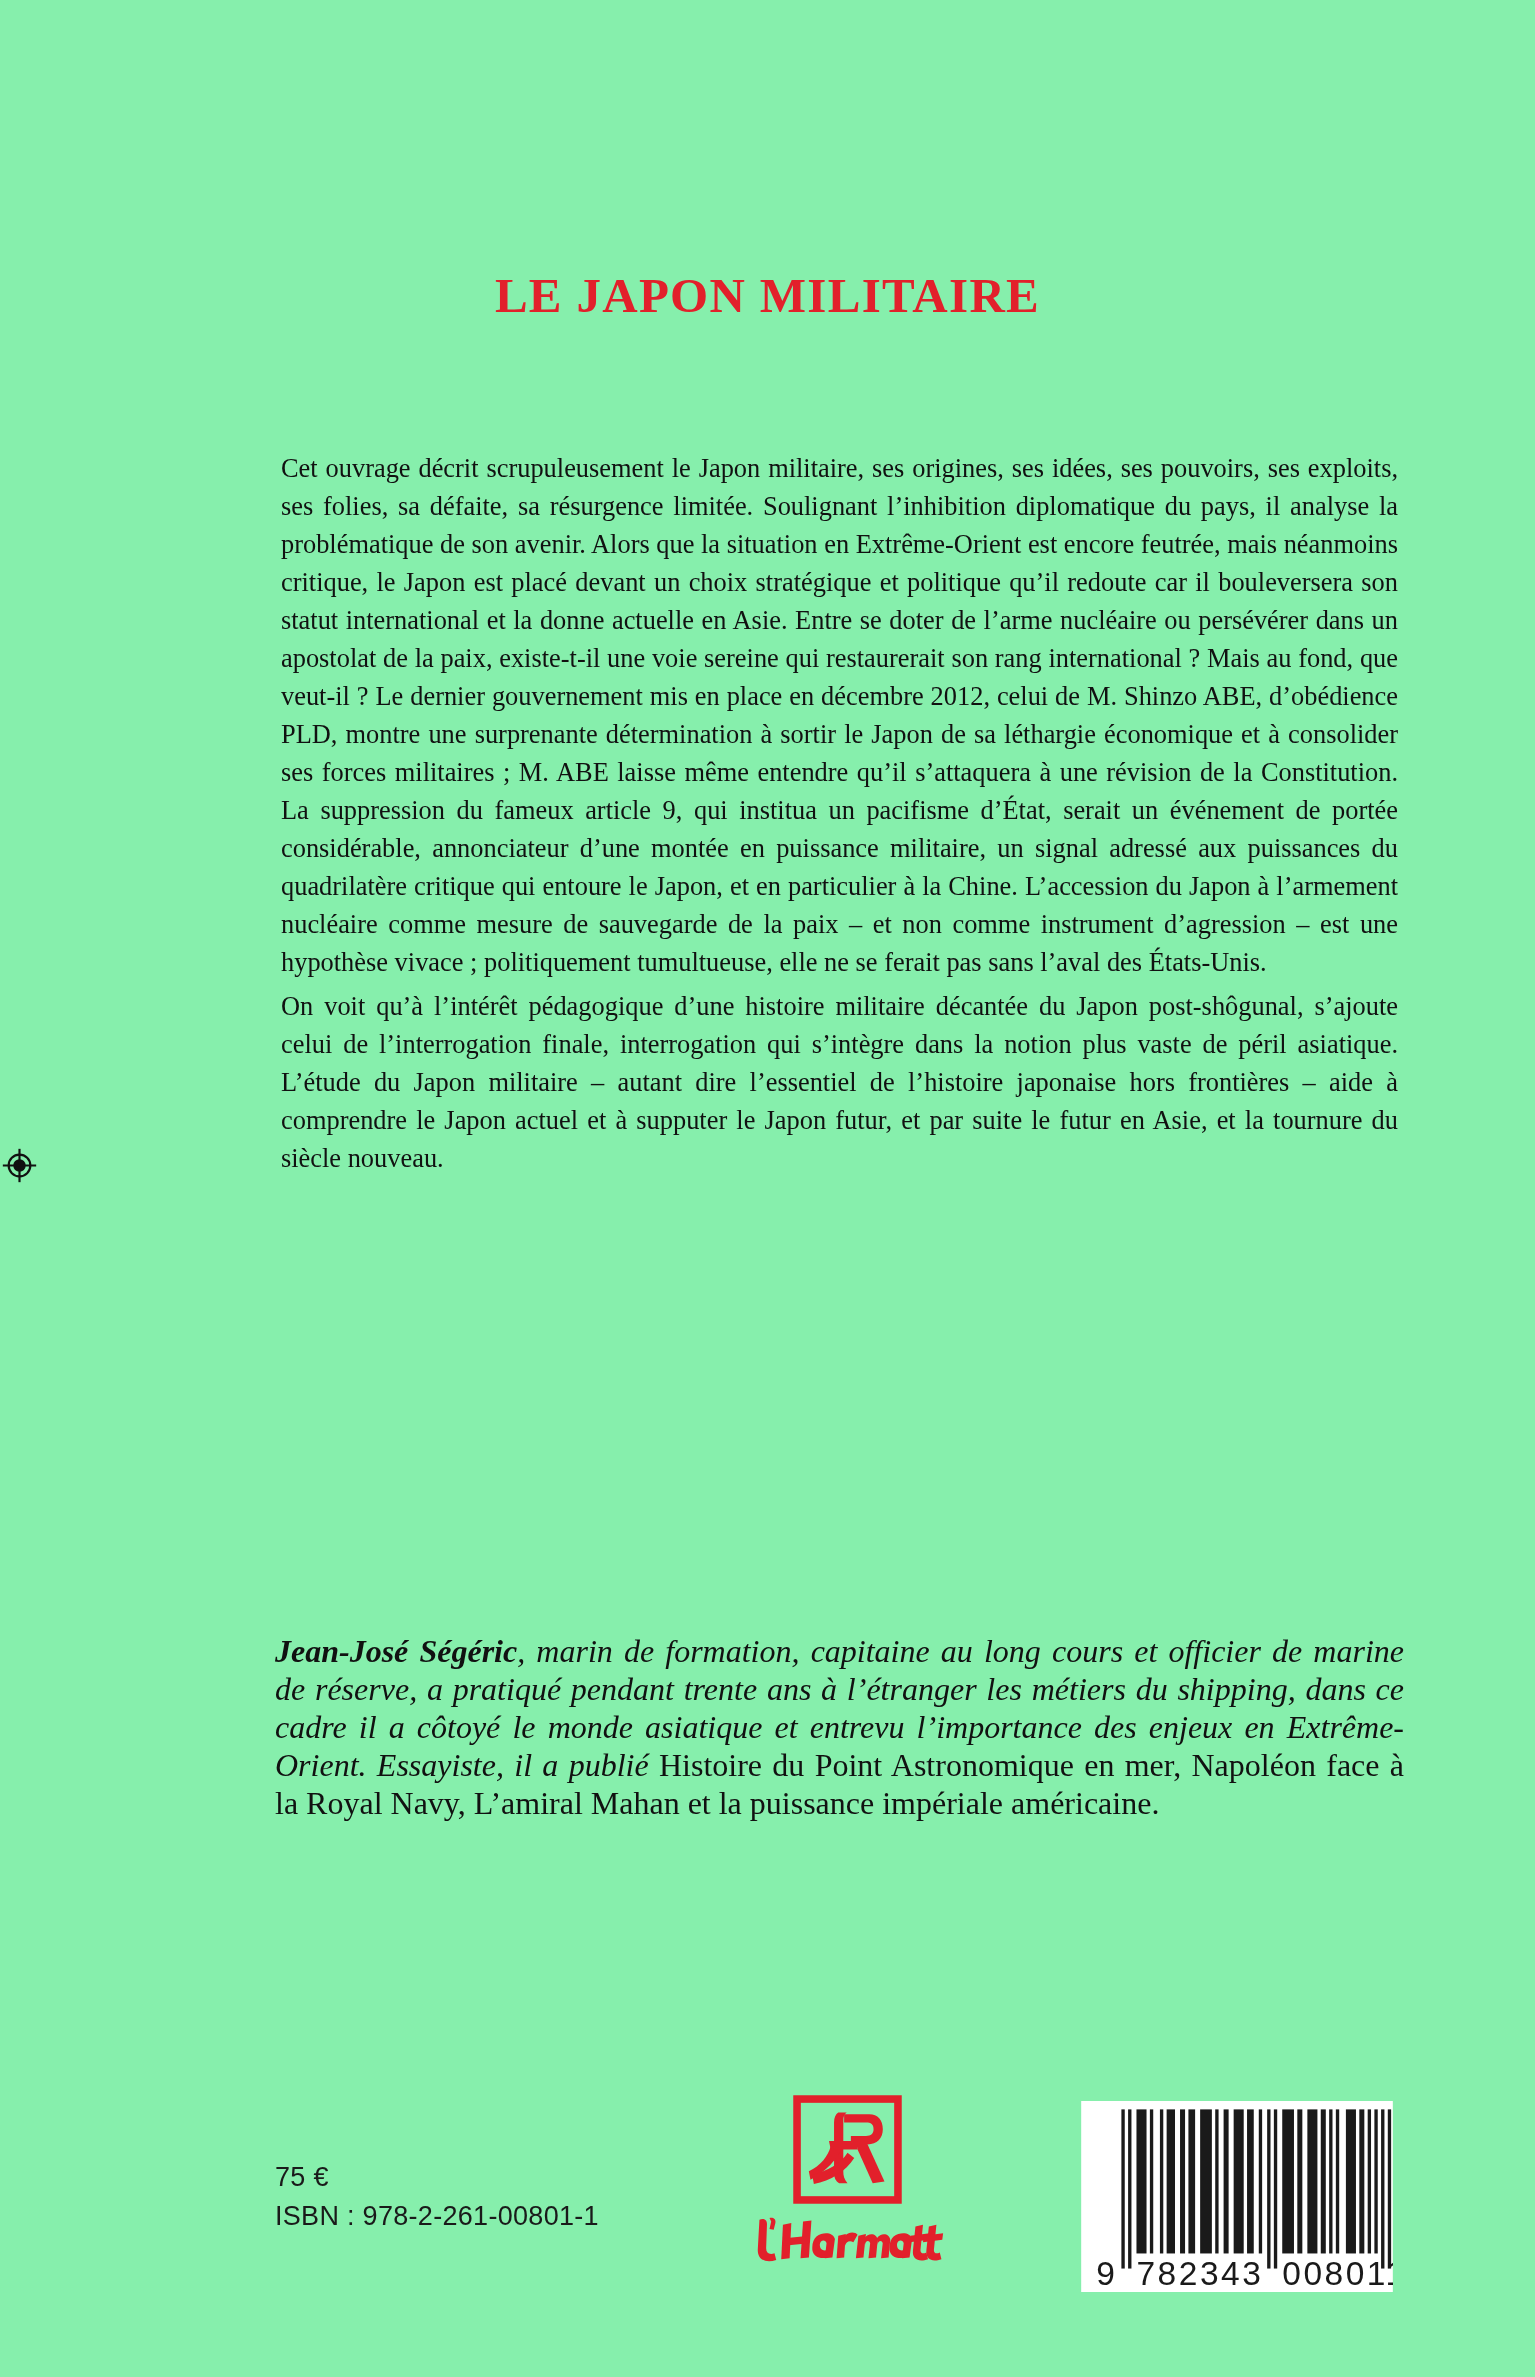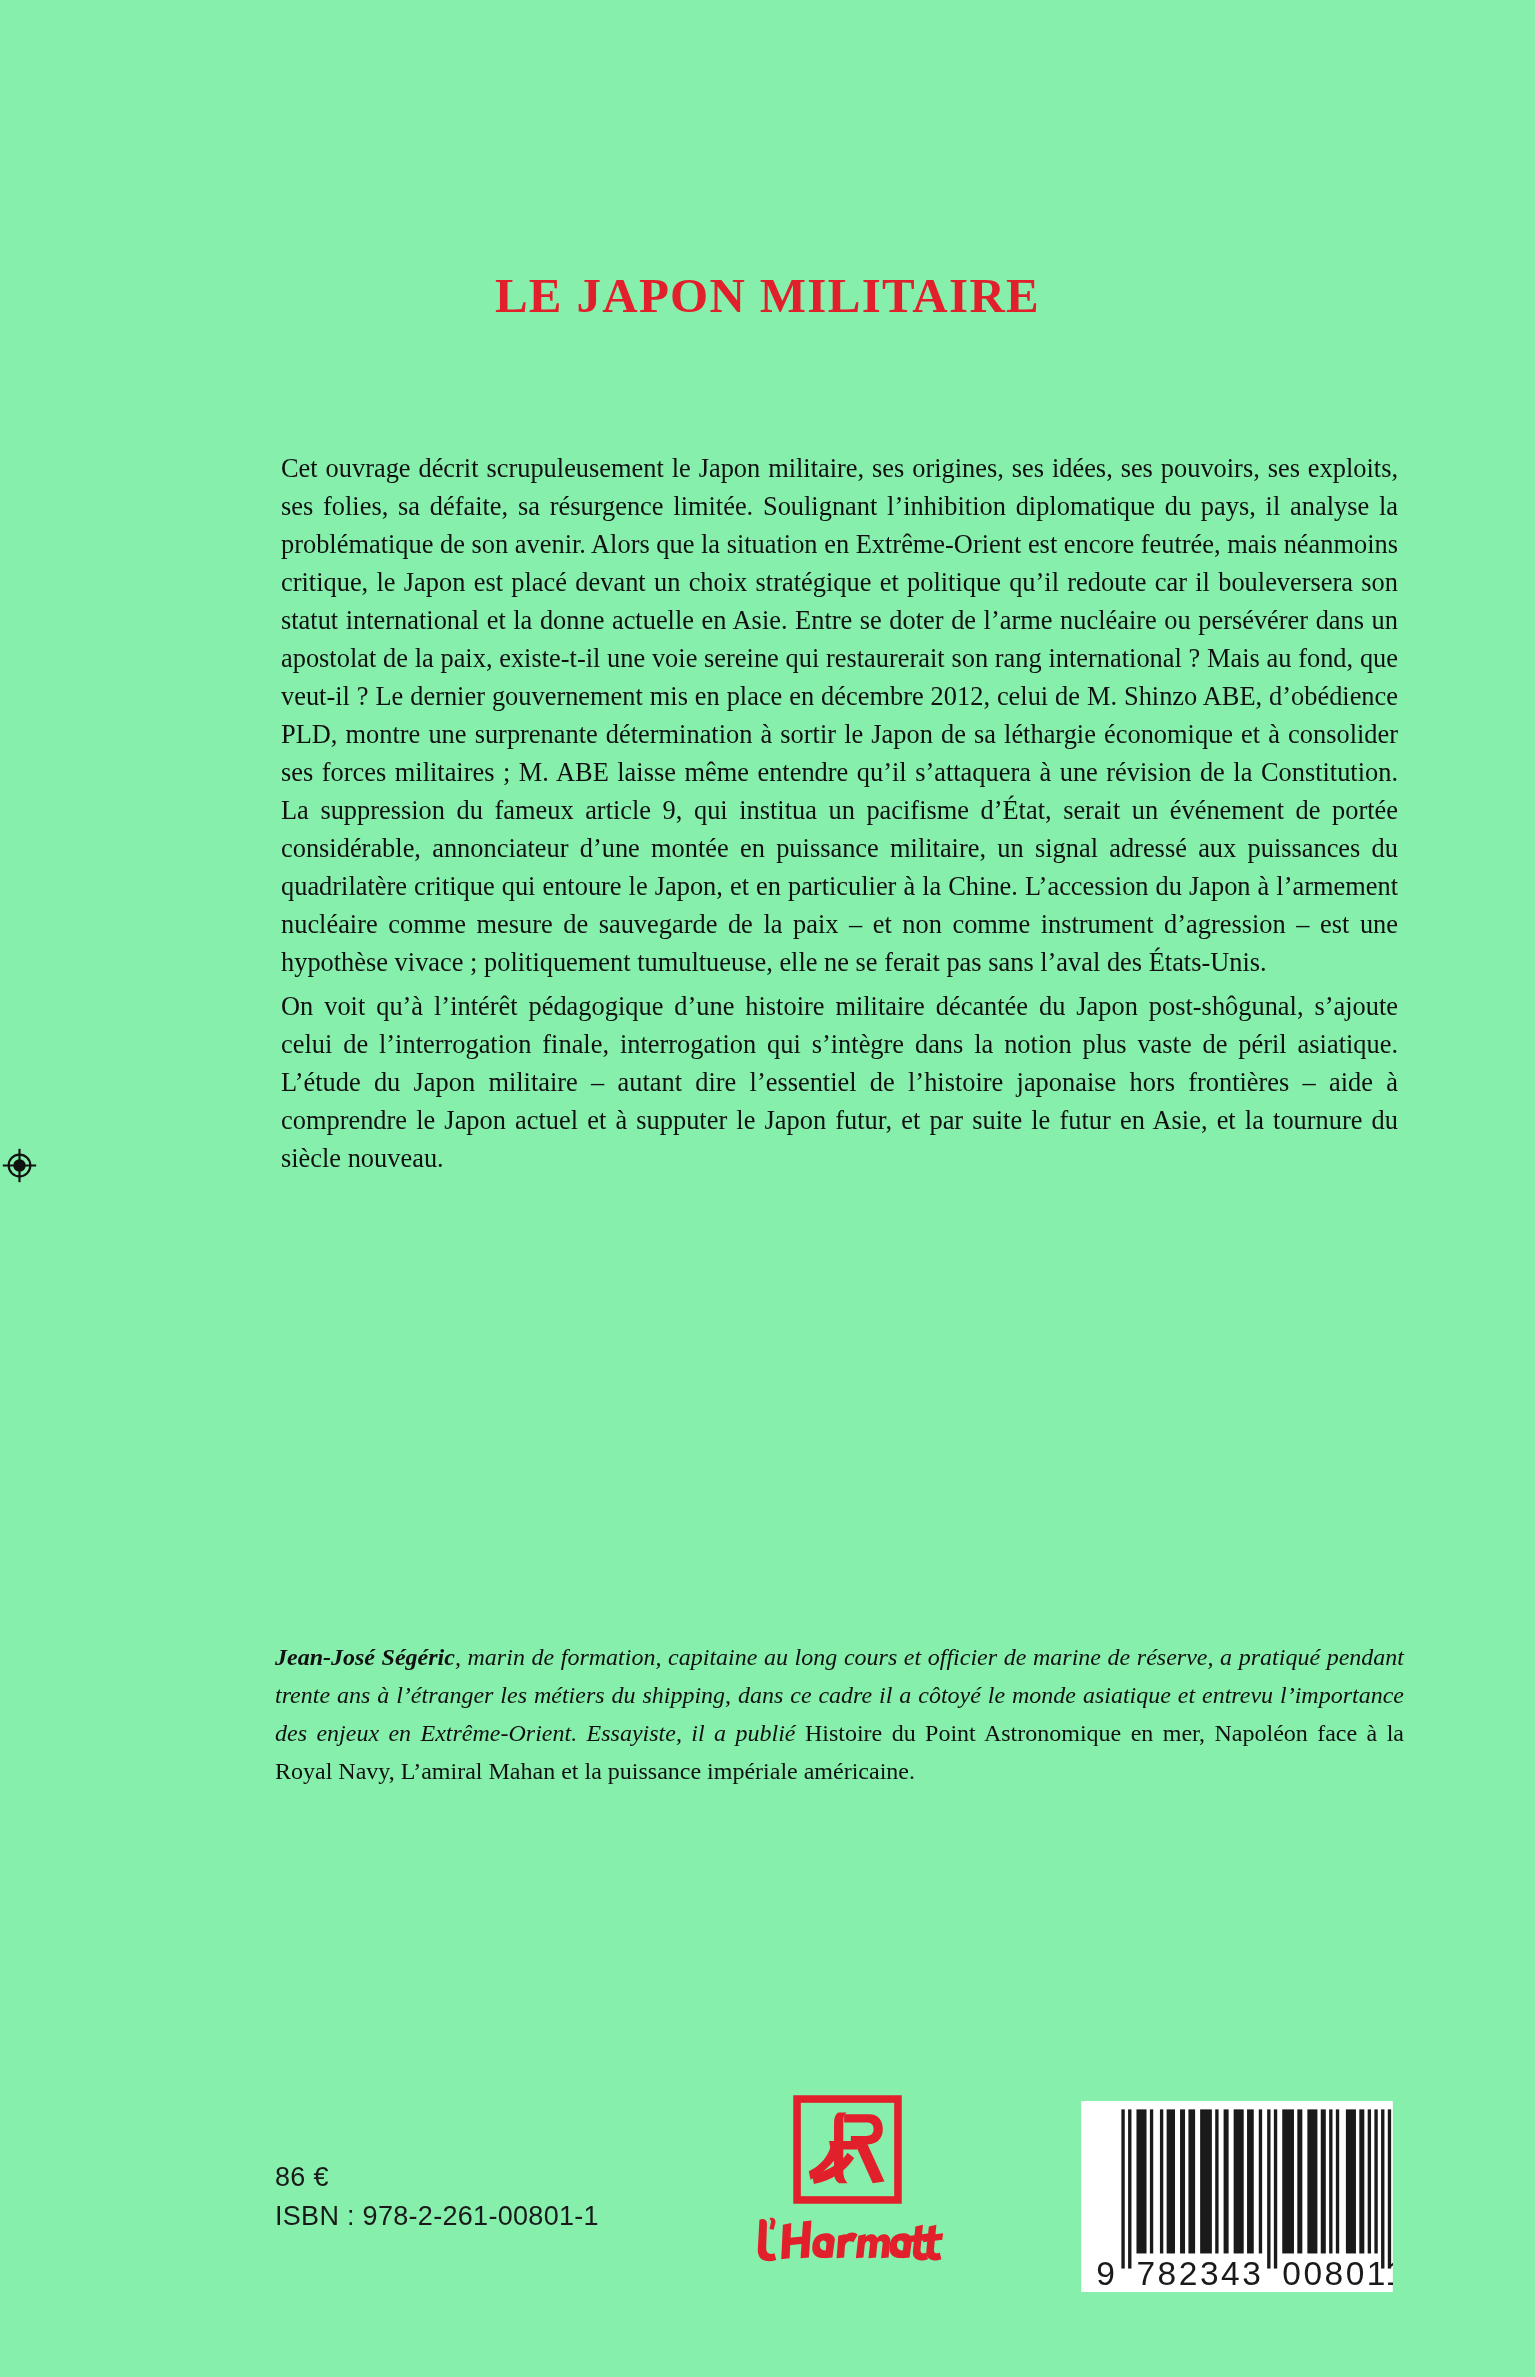--- a/index.html
+++ b/index.html
@@ -70,25 +70,24 @@
   
 
   
   .bio {
     position: absolute;
     left: 275px;
     top: 1632px;
     width: 1129px;
     text-align: justify;
     text-justify: inter-word;
-    font-size: 24px;
+    font-size: 32px;
     line-height: 38px;
     color: #111111;
     font-style: italic;
-    margin-top: 6px;
   }
   .bio p { margin: 0; }
   .bio .author-name {
     font-weight: bold;
     font-style: italic;
   }
   .bio .works {
     font-style: normal;
   }
 
@@ -154,21 +153,21 @@
   <div class="blurb">
     <p>Cet ouvrage décrit scrupuleusement le Japon militaire, ses origines, ses idées, ses pouvoirs, ses exploits, ses folies, sa défaite, sa résurgence limitée. Soulignant l’inhibition diplomatique du pays, il analyse la problématique de son avenir. Alors que la situation en Extrême-Orient est encore feutrée, mais néanmoins critique, le Japon est placé devant un choix stratégique et politique qu’il redoute car il bouleversera son statut international et la donne actuelle en Asie. Entre se doter de l’arme nucléaire ou persévérer dans un apostolat de la paix, existe-t-il une voie sereine qui restaurerait son rang international ? Mais au fond, que veut-il ? Le dernier gouvernement mis en place en décembre 2012, celui de M. Shinzo ABE, d’obédience PLD, montre une surprenante détermination à sortir le Japon de sa léthargie économique et à consolider ses forces militaires ; M. ABE laisse même entendre qu’il s’attaquera à une révision de la Constitution. La suppression du fameux article 9, qui institua un pacifisme d’État, serait un événement de portée considérable, annonciateur d’une montée en puissance militaire, un signal adressé aux puissances du quadrilatère critique qui entoure le Japon, et en particulier à la Chine. L’accession du Japon à l’armement nucléaire comme mesure de sauvegarde de la paix – et non comme instrument d’agression – est une hypothèse vivace ; politiquement tumultueuse, elle ne se ferait pas sans l’aval des États-Unis.</p>
     <p>On voit qu’à l’intérêt pédagogique d’une histoire militaire décantée du Japon post-shôgunal, s’ajoute celui de l’interrogation finale, interrogation qui s’intègre dans la notion plus vaste de péril asiatique. L’étude du Japon militaire – autant dire l’essentiel de l’histoire japonaise hors frontières – aide à comprendre le Japon actuel et à supputer le Japon futur, et par suite le futur en Asie, et la tournure du siècle nouveau.</p>
   </div>
 
   <div class="bio">
     <p><span class="author-name">Jean-José Ségéric</span><span class="bio-desc">, marin de formation, capitaine au long cours et officier de marine de réserve, a pratiqué pendant trente ans à l’étranger les métiers du shipping, dans ce cadre il a côtoyé le monde asiatique et entrevu l’importance des enjeux en Extrême-Orient. Essayiste, il a publié </span><span class="works">Histoire du Point Astronomique en mer, Napoléon face à la Royal Navy, L’amiral Mahan et la puissance impériale américaine.</span></p>
   </div>
 
   <div class="price-block">
-    <div>86 €</div>
+    <div>75 €</div>
     <div>ISBN : 978-2-261-00801-1</div>
   </div>
 
   <div class="publisher">
     <div class="pub-mark">
       <svg width="111" height="111" viewBox="0 0 132 132" aria-hidden="true">
         <rect x="6" y="6" width="120" height="120" fill="none" stroke="#E2202B" stroke-width="9"></rect>
         <g fill="#E2202B">
 
           <path d="M55 22 C52 24 50 28 50 34 L50 94 C50 100 52 104 56 106 L66 106 C62 102 61 97 61 92 L61 32 C61 27 62 24 65 22 Z"></path>

